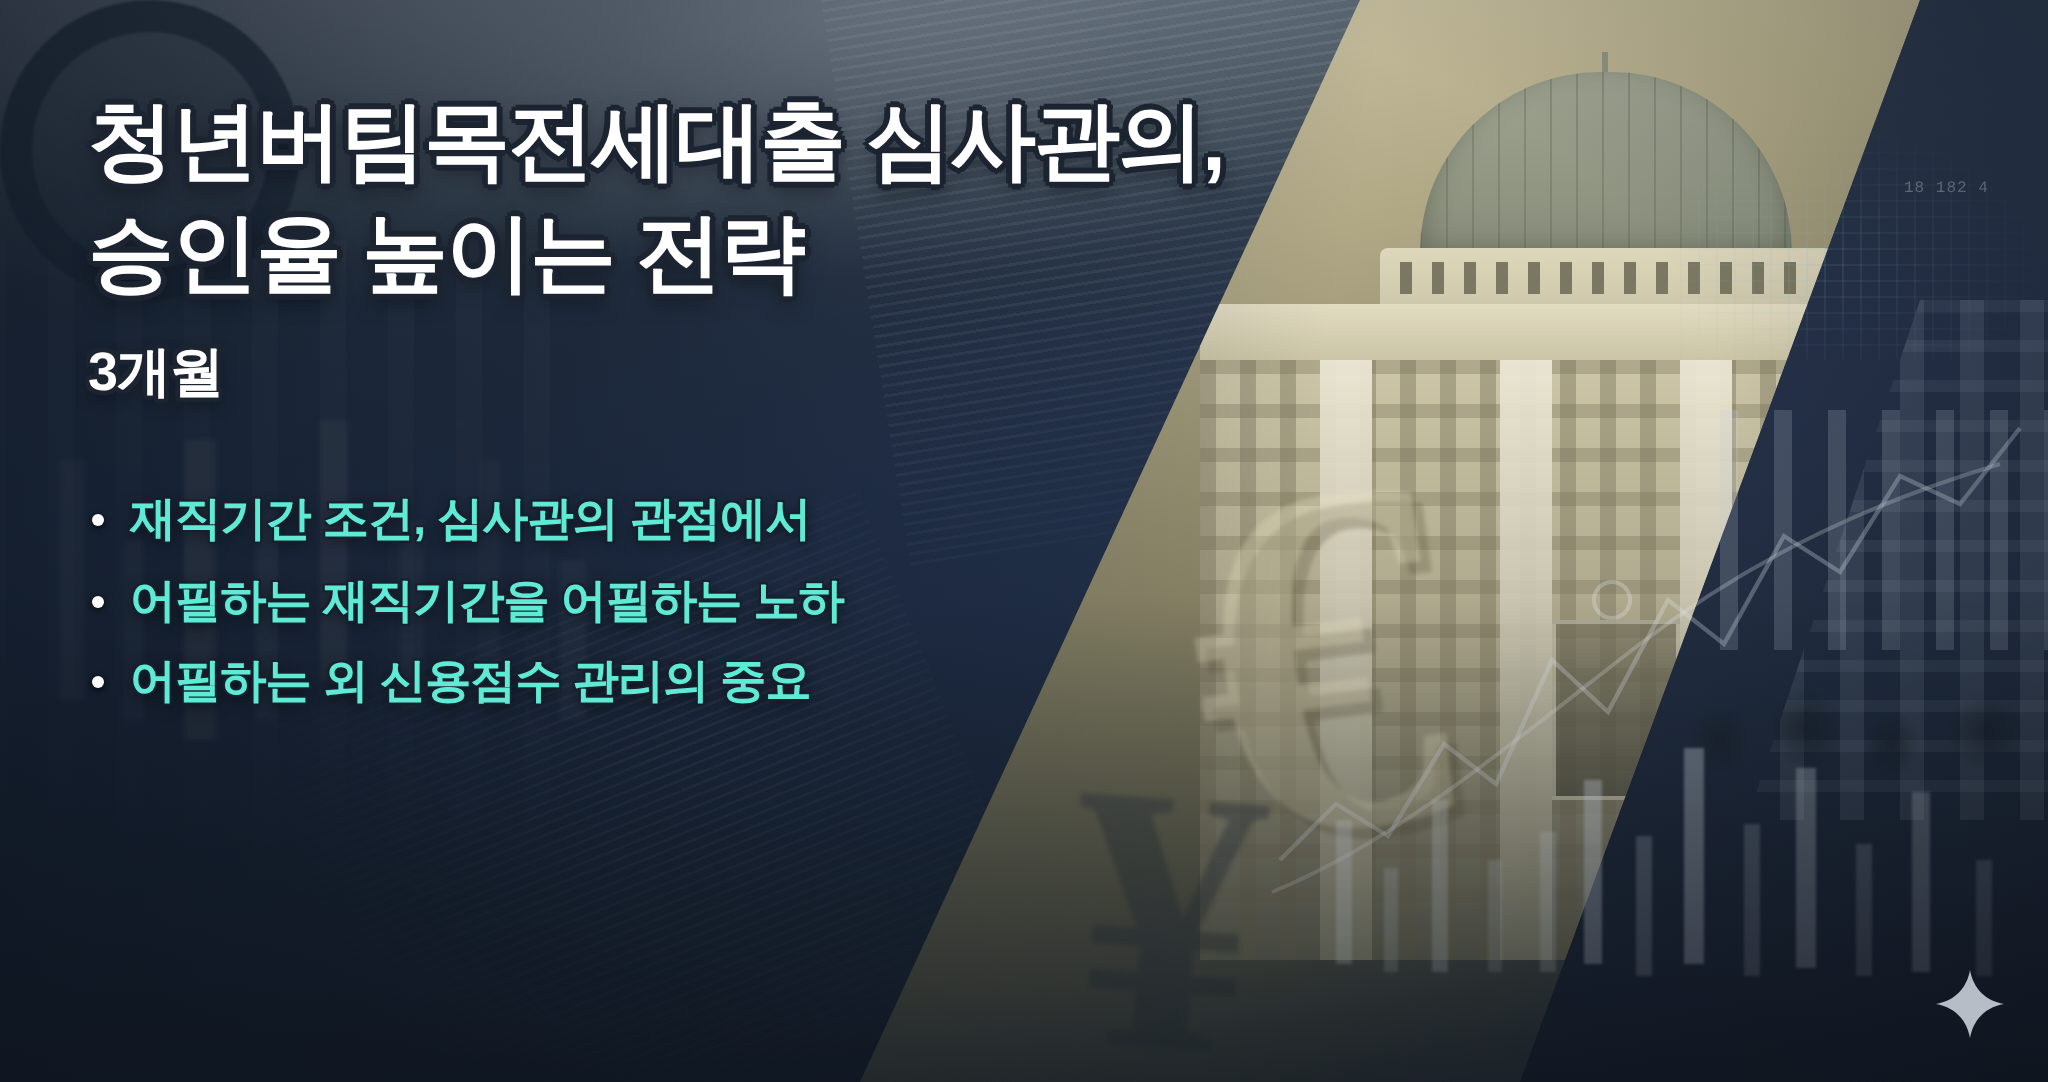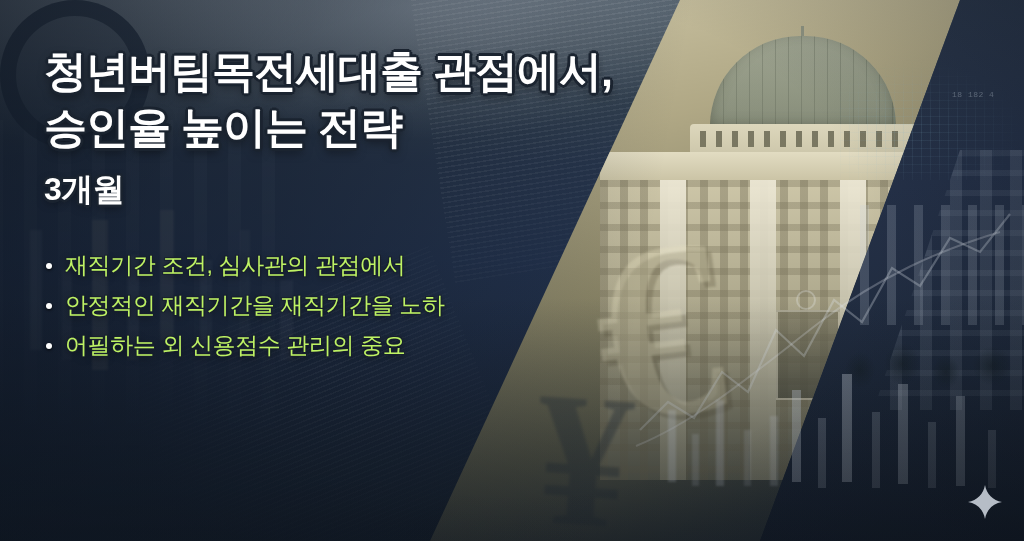--- a/index.html
+++ b/index.html
@@ -341,21 +341,21 @@
     white-space: pre-line;
     text-shadow:
       -2px -2px 0 #1b2430, 2px -2px 0 #1b2430,
       -2px  2px 0 #1b2430, 2px  2px 0 #1b2430,
       -3px  0   0 #1b2430, 3px  0   0 #1b2430,
        0   -3px 0 #1b2430, 0    3px 0 #1b2430,
        0 4px 10px rgba(0,0,0,.55);
   }
   .subtitle {
     margin: 16px 0 0 0;
-    font-size: 32px;
+    font-size: 27px;
     font-weight: 700;
     line-height: 1.1;
     color: #ffffff;
     letter-spacing: -.5px;
     text-shadow:
       -2px -2px 0 #1b2430, 2px -2px 0 #1b2430,
       -2px  2px 0 #1b2430, 2px  2px 0 #1b2430,
       -2.5px 0 0 #1b2430, 2.5px 0 0 #1b2430,
        0 -2.5px 0 #1b2430, 0 2.5px 0 #1b2430,
        0 3px 8px rgba(0,0,0,.5);
@@ -363,23 +363,23 @@
   .bullets {
     list-style: none;
     margin: 44px 0 0 0;
     padding: 0;
   }
   .bullets li {
     position: relative;
     padding-left: 21px;
     margin-bottom: 12px;
     font-size: 23px;
-    font-weight: 400;
+    font-weight: 700;
     line-height: 1.22;
-    color: #bef264;
+    color: #5eead4;
     letter-spacing: -.4px;
     text-shadow:
       -1px -1px 0 rgba(24,32,44,.92), 1px -1px 0 rgba(24,32,44,.92),
       -1px  1px 0 rgba(24,32,44,.92), 1px  1px 0 rgba(24,32,44,.92),
        0 2px 7px rgba(0,0,0,.6);
   }
   .bullets li::before {
     content: "";
     position: absolute;
     left: 2px; top: 12px;
@@ -438,26 +438,26 @@
   <svg class="bg-trendline" viewBox="0 0 1024 541">
     <polyline points="640,430 668,402 694,418 722,372 748,392 776,330 804,356 834,300 862,322 892,268 920,286 950,238 980,252 1010,214" fill="none" stroke="rgba(226,232,240,.30)" stroke-width="2.2"></polyline>
     <path d="M636,446 C700,420 760,368 820,322 C880,276 940,250 1000,232" fill="none" stroke="rgba(232,236,242,.26)" stroke-width="2"></path>
     <circle cx="806" cy="300" r="9" fill="none" stroke="rgba(236,240,246,.28)" stroke-width="2"></circle>
   </svg>
 
   <div class="bg-layer bg-vignette"></div>
   <div class="bg-layer bg-scrim"></div>
 
   <div class="content">
-    <h1 class="title">청년버팀목전세대출 관점에서,
+    <h1 class="title">청년버팀목전세대출 심사관의,
 승인율 높이는 전략</h1>
     <div class="subtitle">3개월</div>
     <ul class="bullets">
       <li>재직기간 조건, 심사관의 관점에서</li>
-      <li>안정적인 재직기간을 재직기간을 노하</li>
+      <li>어필하는 재직기간을 어필하는 노하</li>
       <li>어필하는 외 신용점수 관리의 중요</li>
     </ul>
   </div>
 
   <svg class="sparkle" viewBox="0 0 36 36">
     <path d="M18 1 C19.6 10.2 25.8 16.4 35 18 C25.8 19.6 19.6 25.8 18 35 C16.4 25.8 10.2 19.6 1 18 C10.2 16.4 16.4 10.2 18 1 Z" fill="#b6bdc6"></path>
   </svg>
 
 </div>
 

